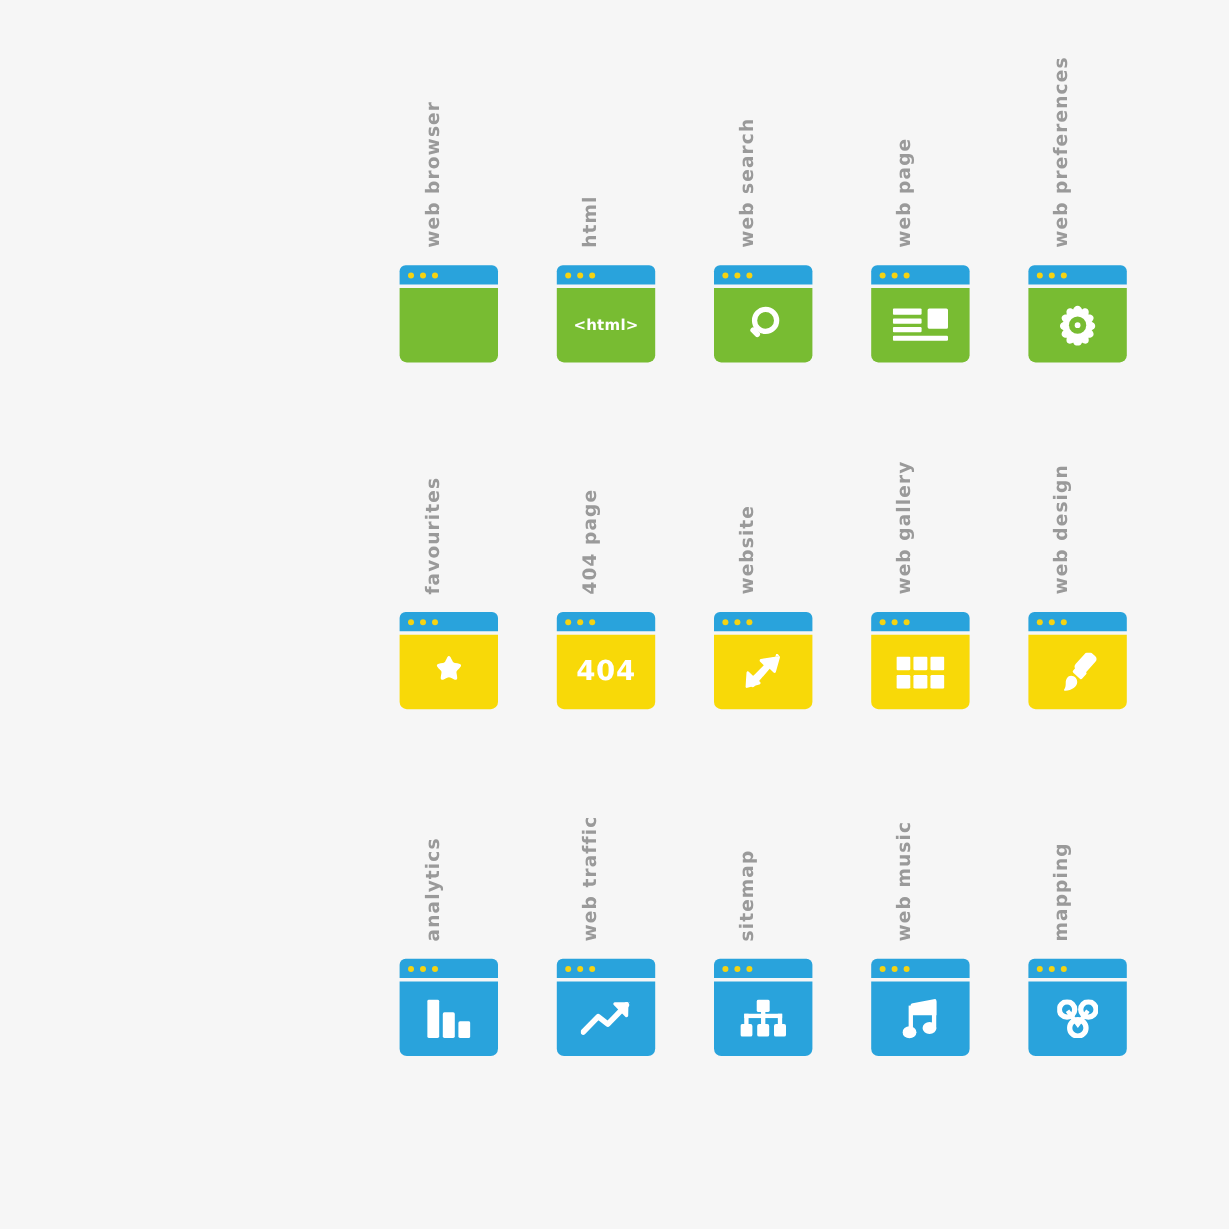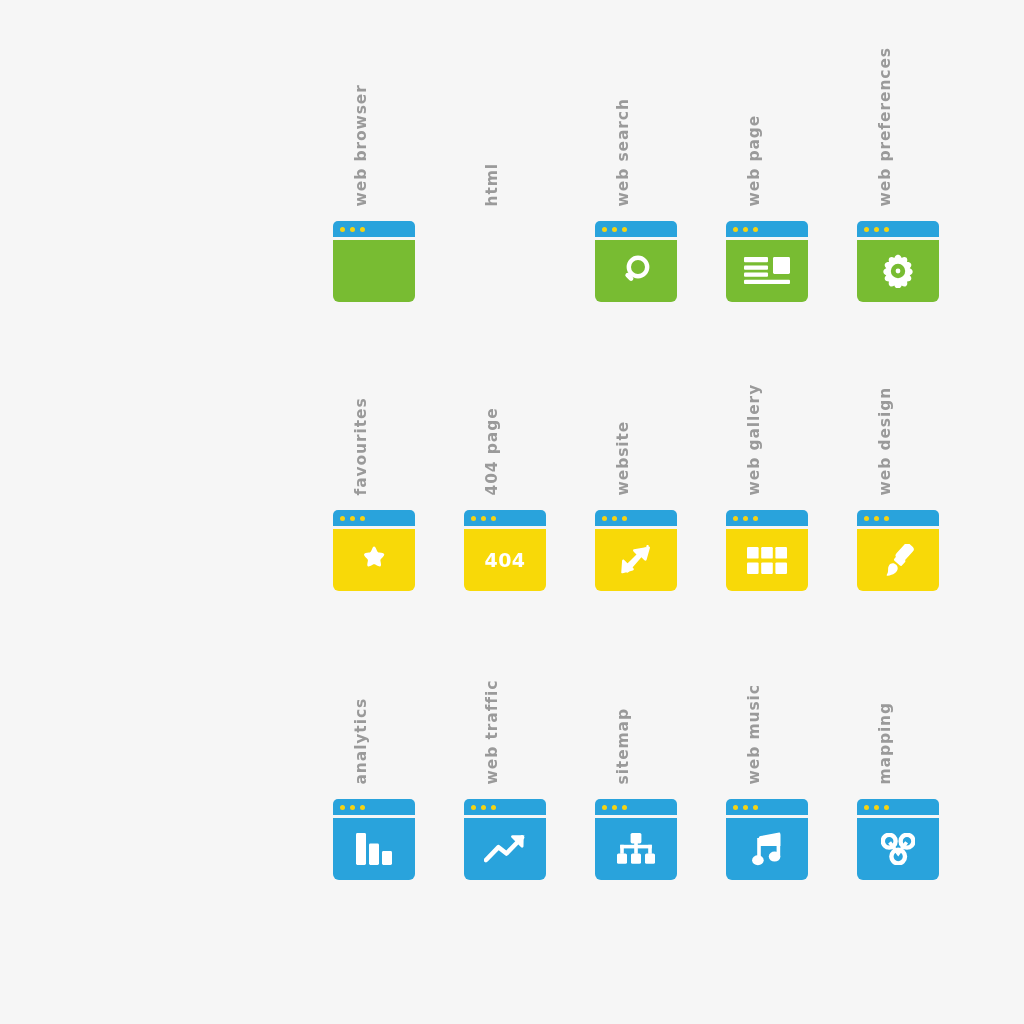--- a/index.html
+++ b/index.html
@@ -80,21 +80,21 @@
   .body.blue{background:#29a3dc;}
   .glyph{
     position:absolute;inset:0;
     display:flex;align-items:center;justify-content:center;
   }
   .glyph svg{display:block;}
   .glyph-text{
     color:#ffffff;font-weight:700;line-height:1;
   }
   .t-html{font-size:12.5px;letter-spacing:0.2px;}
-  .t-404{font-size:19px;letter-spacing:0.5px;}
+  .t-404{font-size:23px;letter-spacing:0.5px;}
 </style>
 </head>
 <body>
 
 <div id="sheet">
   <div class="grid">
       <div class="row">
         <div class="cell" style="left: 0px;">
           <div class="label-wrap">
             <div class="label">web browser</div>
@@ -106,20 +106,32 @@
               <span class="dot"></span>
             </div>
             <div class="body green">
               <div class="glyph"></div>
             </div>
           </div>
         </div>
         <div class="cell" style="left: 131px;">
           <div class="label-wrap">
             <div class="label">html</div>
+          </div>
+          <div class="icon">
+            <div class="bar">
+              <span class="dot"></span>
+              <span class="dot"></span>
+              <span class="dot"></span>
+            </div>
+            <div class="body green">
+              <div class="glyph">
+                <span class="glyph-text t-html">&lt;html&gt;</span>
+              </div>
+            </div>
           </div>
         </div>
         <div class="cell" style="left: 262px;">
           <div class="label-wrap">
             <div class="label">web search</div>
           </div>
           <div class="icon">
             <div class="bar">
               <span class="dot"></span>
               <span class="dot"></span>

